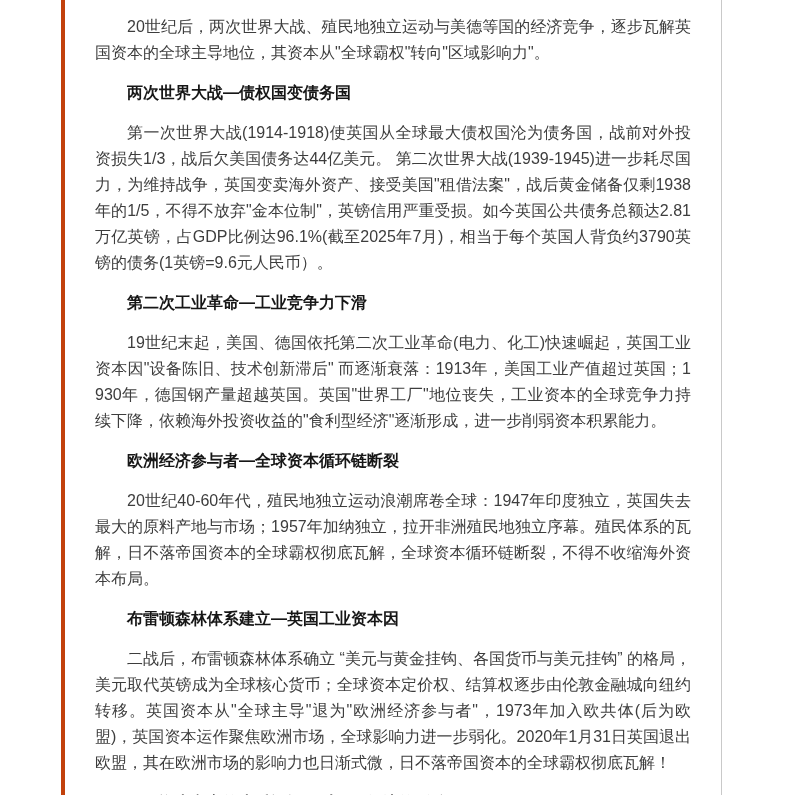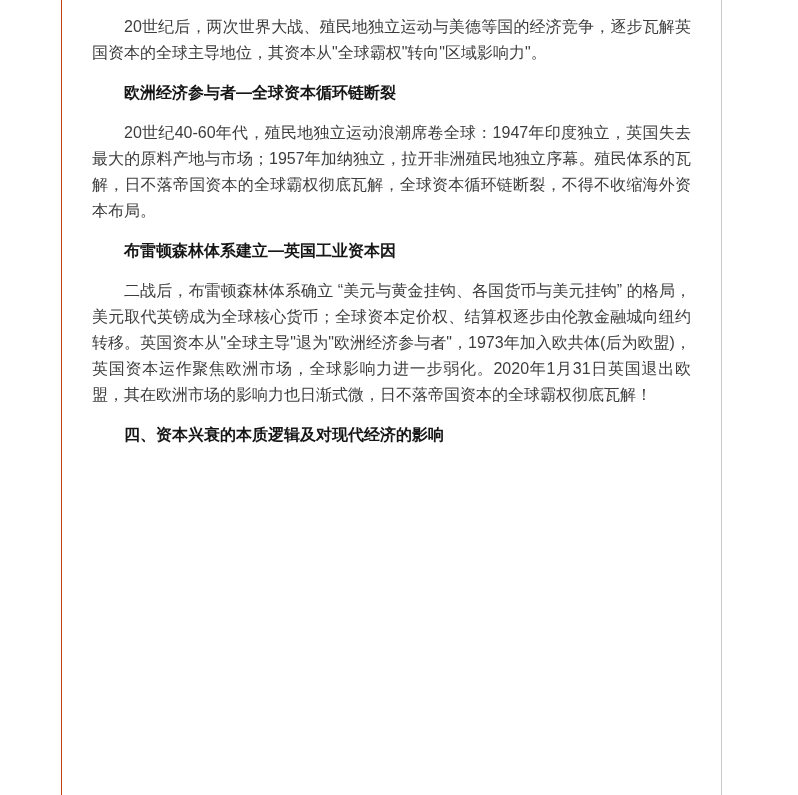--- a/index.html
+++ b/index.html
@@ -15,21 +15,21 @@
     background: #ffffff;
     overflow: hidden;
   }
   .article-column {
     position: absolute;
     left: 61px;
     top: 0;
     width: 661px;
     height: 795px;
     background: #ffffff;
-    border-left: 1px solid #c2410c;
+    border-left: 4px solid #c2410c;
     border-right: 1px solid #c9c9c9;
     padding: 0 30px;
     overflow: hidden;
   }
   .article-column p,
   .article-column h2 {
     font-size: 16px;
     line-height: 26px;
     margin: 14px 0;
     text-indent: 2em;
@@ -45,19 +45,23 @@
     color: #161616;
     font-weight: bold;
   }
 </style>
 </head>
 <body>
 
 <div class="page">
   <div class="article-column">
       <p>20世纪后，两次世界大战、殖民地独立运动与美德等国的经济竞争，逐步瓦解英国资本的全球主导地位，其资本从"全球霸权"转向"区域影响力"。</p>
+      <h2>两次世界大战—债权国变债务国</h2>
+      <p>第一次世界大战(1914-1918)使英国从全球最大债权国沦为债务国，战前对外投资损失1/3，战后欠美国债务达44亿美元。 第二次世界大战(1939-1945)进一步耗尽国力，为维持战争，英国变卖海外资产、接受美国"租借法案"，战后黄金储备仅剩1938年的1/5，不得不放弃"金本位制"，英镑信用严重受损。如今英国公共债务总额达2.81万亿英镑，占GDP比例达96.1%(截至2025年7月)，相当于每个英国人背负约3790英镑的债务(1英镑=9.6元人民币）。</p>
+      <h2>第二次工业革命—工业竞争力下滑</h2>
+      <p>19世纪末起，美国、德国依托第二次工业革命(电力、化工)快速崛起，英国工业资本因"设备陈旧、技术创新滞后" 而逐渐衰落：1913年，美国工业产值超过英国；1930年，德国钢产量超越英国。英国"世界工厂"地位丧失，工业资本的全球竞争力持续下降，依赖海外投资收益的"食利型经济"逐渐形成，进一步削弱资本积累能力。</p>
       <h2>欧洲经济参与者—全球资本循环链断裂</h2>
       <p>20世纪40-60年代，殖民地独立运动浪潮席卷全球：1947年印度独立，英国失去最大的原料产地与市场；1957年加纳独立，拉开非洲殖民地独立序幕。殖民体系的瓦解，日不落帝国资本的全球霸权彻底瓦解，全球资本循环链断裂，不得不收缩海外资本布局。</p>
       <h2>布雷顿森林体系建立—英国工业资本因</h2>
       <p>二战后，布雷顿森林体系确立 “美元与黄金挂钩、各国货币与美元挂钩” 的格局，美元取代英镑成为全球核心货币；全球资本定价权、结算权逐步由伦敦金融城向纽约转移。英国资本从"全球主导"退为"欧洲经济参与者"，1973年加入欧共体(后为欧盟)，英国资本运作聚焦欧洲市场，全球影响力进一步弱化。2020年1月31日英国退出欧盟，其在欧洲市场的影响力也日渐式微，日不落帝国资本的全球霸权彻底瓦解！</p>
       <h2>四、资本兴衰的本质逻辑及对现代经济的影响</h2>
     </div>
 </div>
 
 </body></html>

